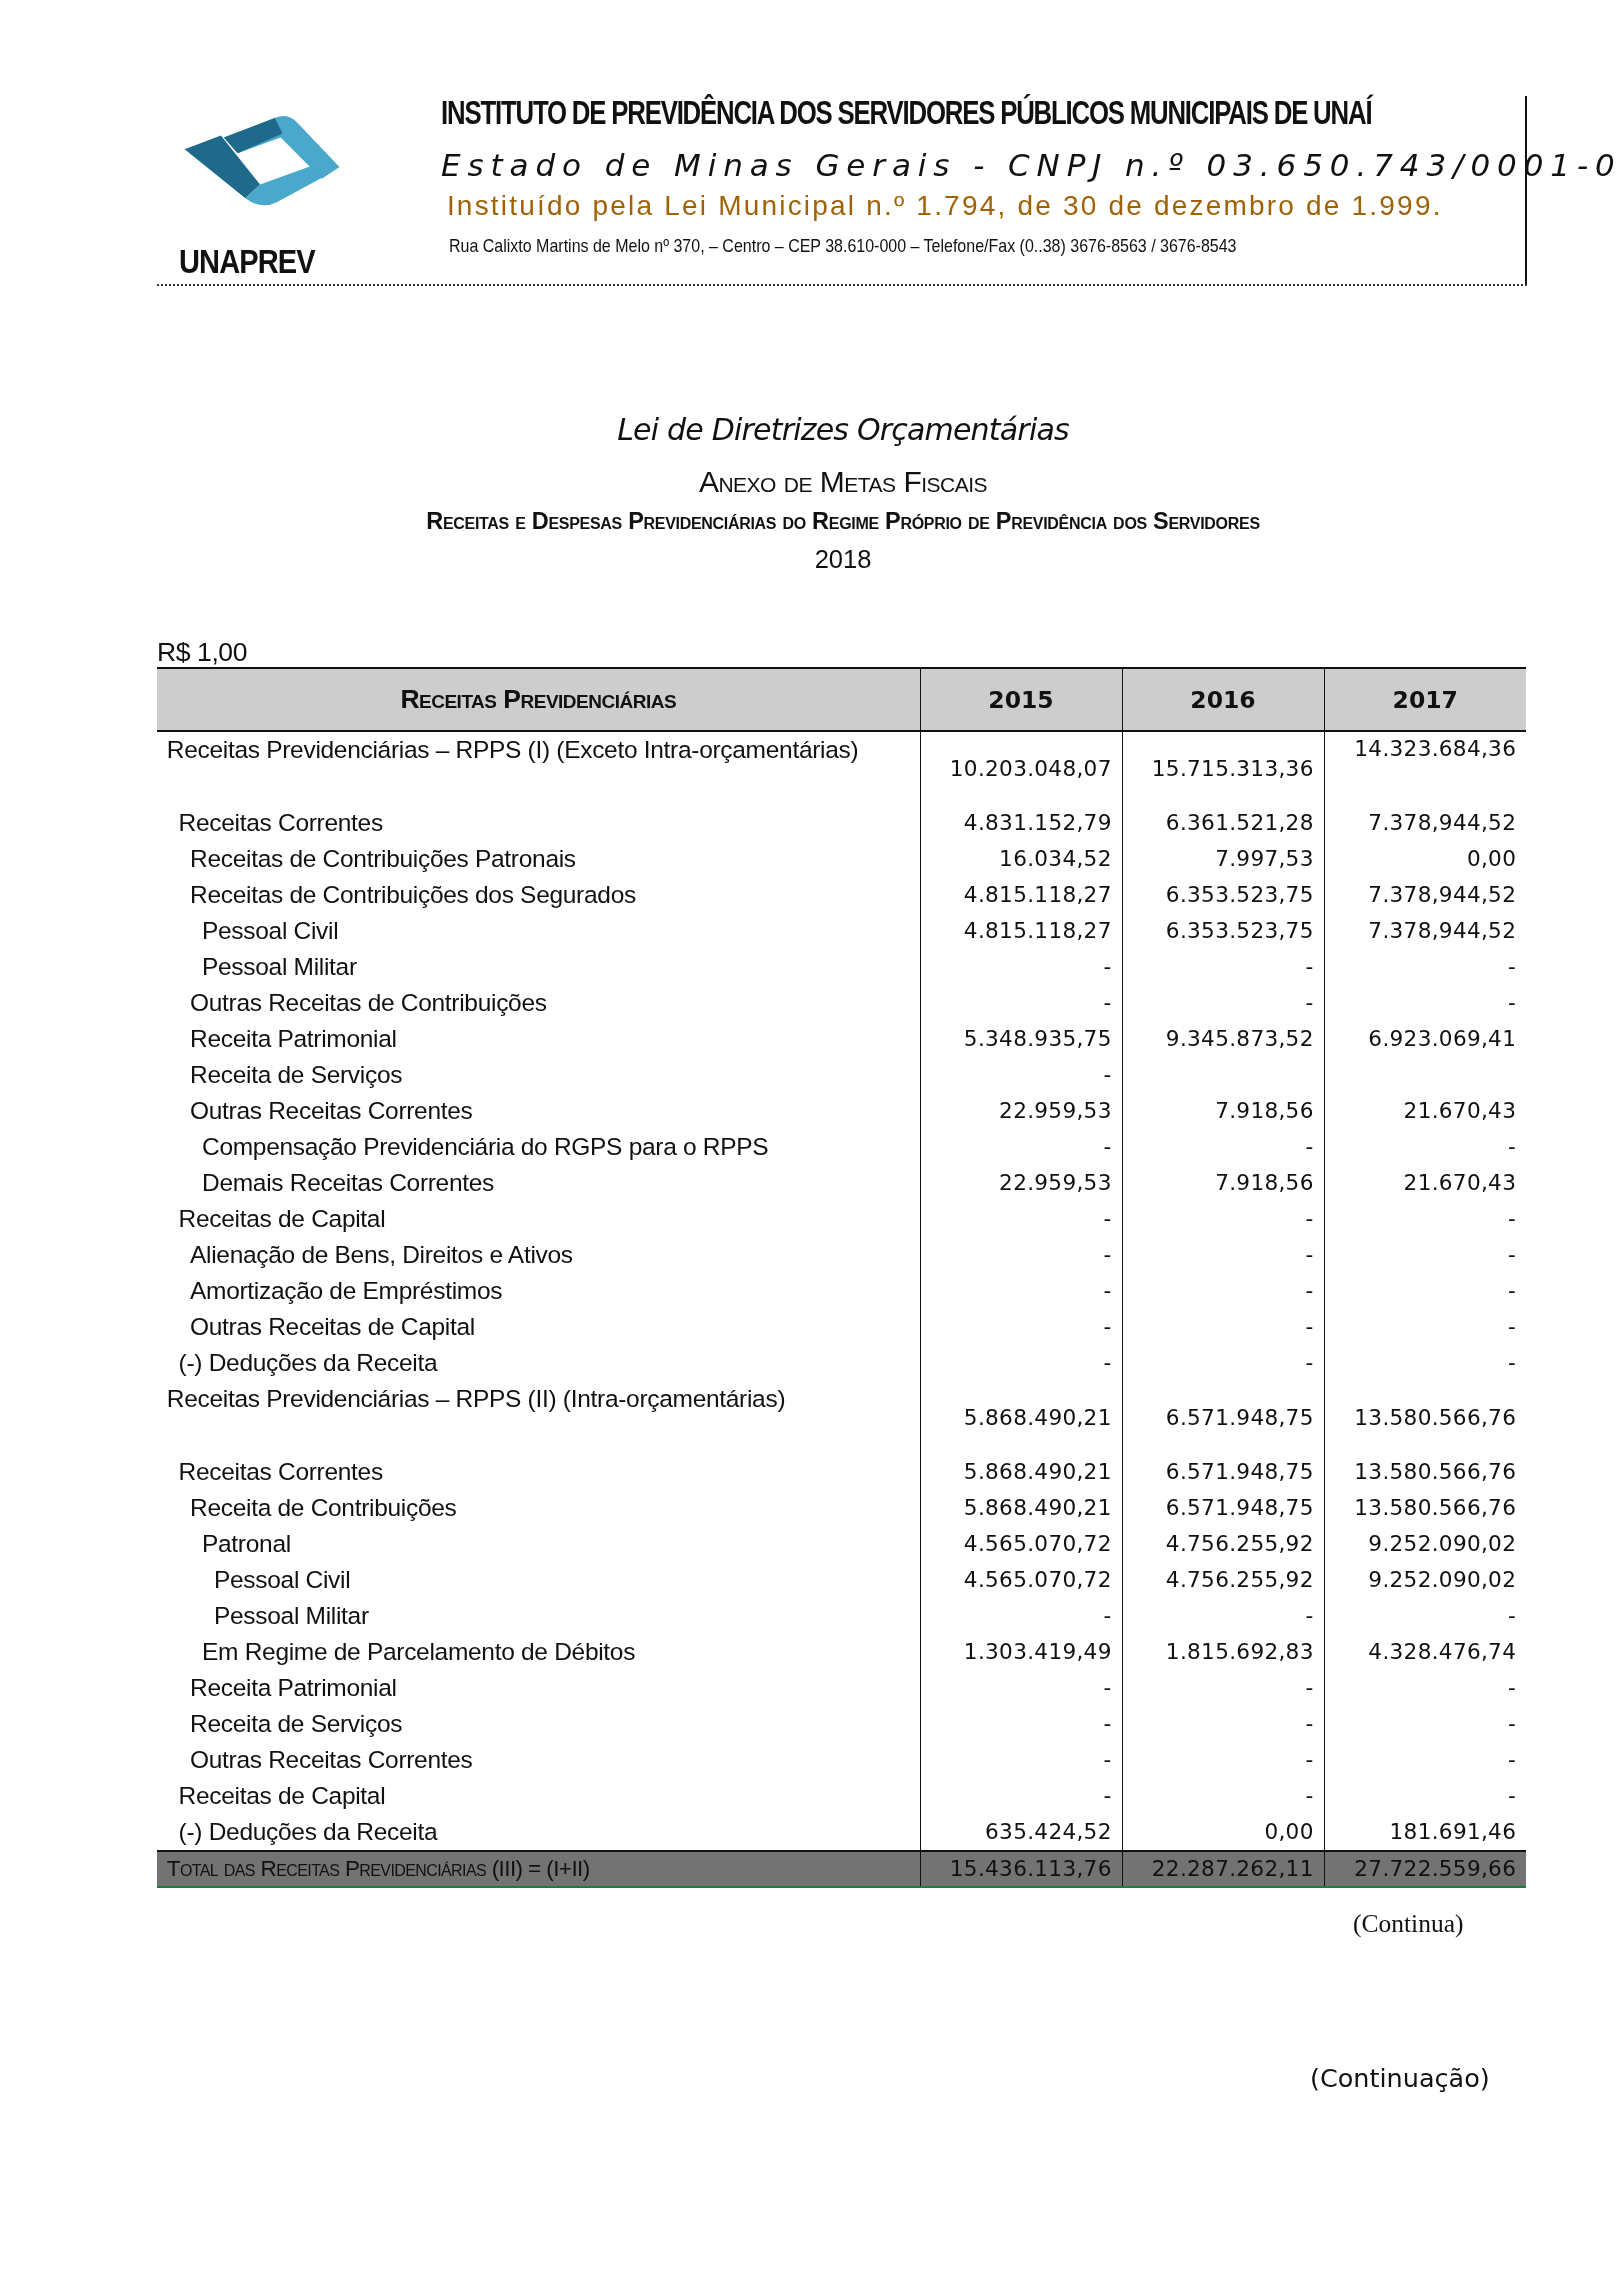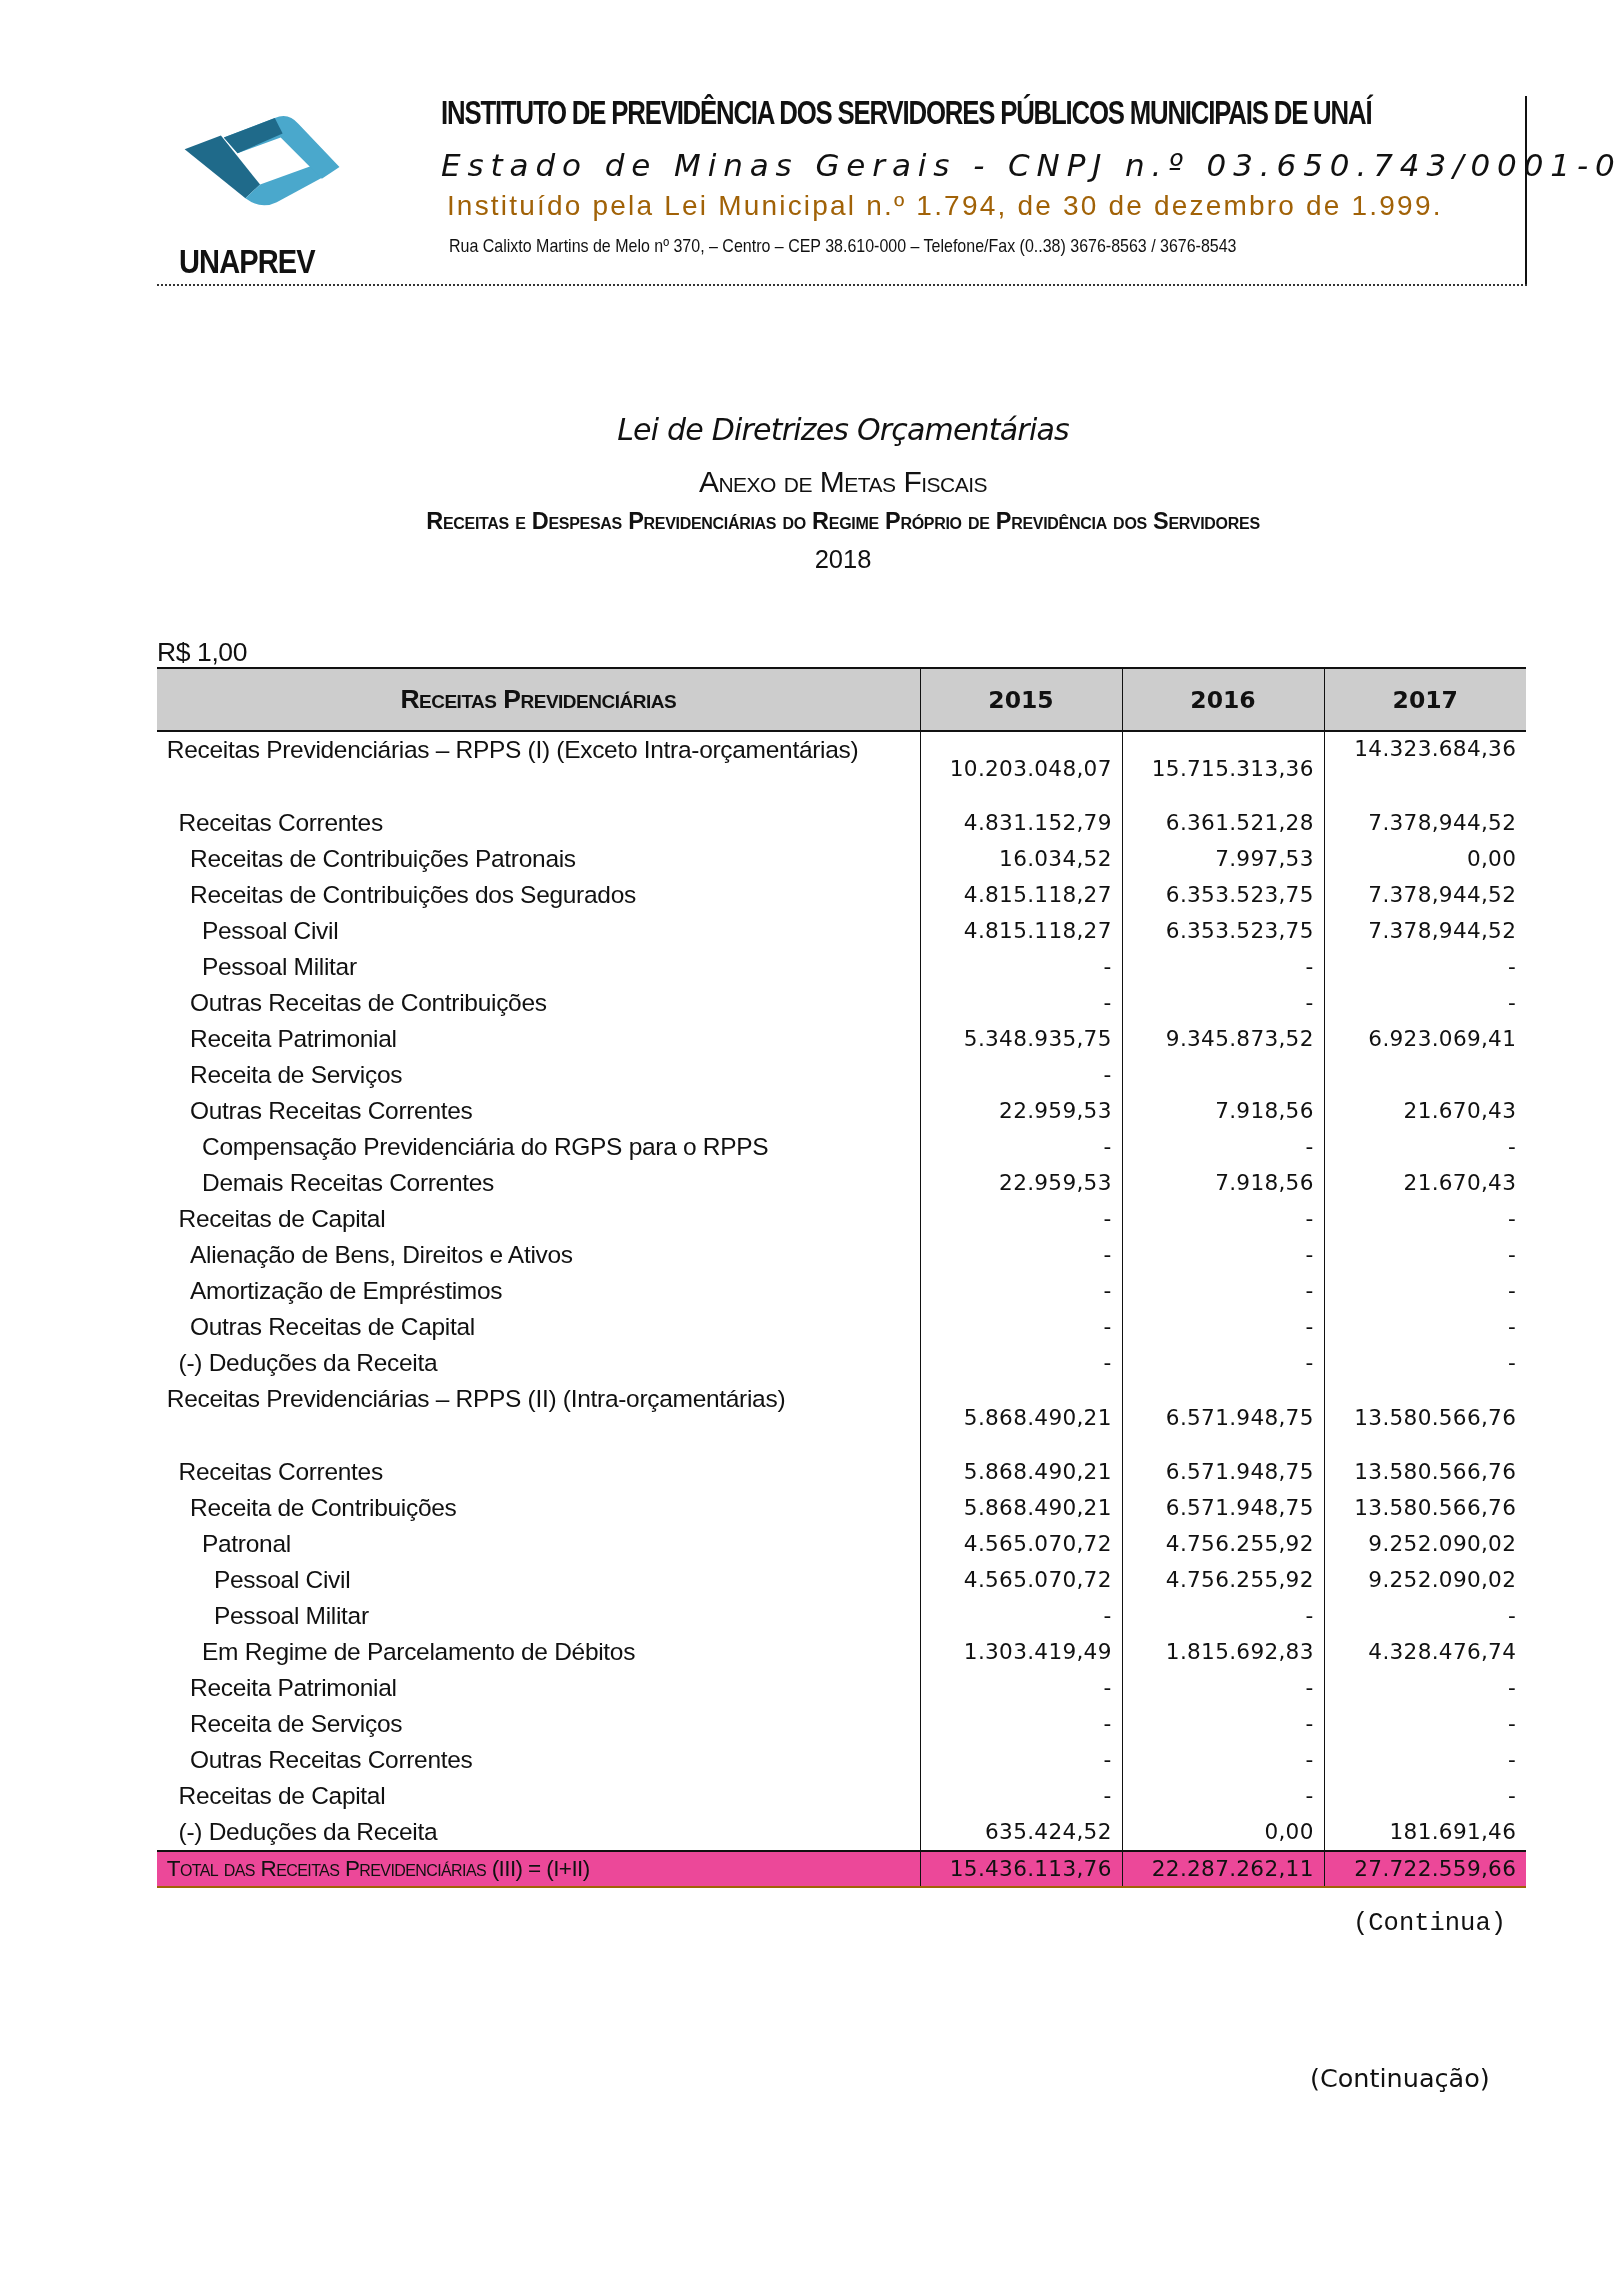--- a/index.html
+++ b/index.html
@@ -79,26 +79,26 @@
     .tbl td.lbl { padding-left: 9.8px; font-family: "Liberation Sans", sans-serif; font-size: 24.5px; letter-spacing: -0.3px; }
     .tbl td.num { text-align: right; font-size: 21.6px; letter-spacing: 0.3px; }
     .tbl tr.two-line td.lbl { line-height: 36px; height: 73px; white-space: normal; vertical-align: top; }
     .tbl tr.two-line td.num { vertical-align: middle; }
     .tbl tr.two-line td.num.top { vertical-align: top; line-height: 33px; }
     .ind1 { padding-left: 21.6px !important; }
     .ind2 { padding-left: 33px !important; }
     .ind3 { padding-left: 45px !important; }
     .ind4 { padding-left: 57px !important; }
     .tbl tr.total td {
-      background: #ec4899; border-top: 2px solid #111; border-bottom: 2px solid #a16207;
+      background: #737373; border-top: 2px solid #111; border-bottom: 2px solid #15803d;
       height: 34px; line-height: 34px; vertical-align: middle;
     }
     .tbl tr.total td.lbl { font-variant: small-caps; font-size: 22.5px; letter-spacing: -0.6px; }
 
-    .continua { position: absolute; left: 1353px; top: 1909px; font-size: 25.5px; font-family: Liberation Mono, monospace; }
+    .continua { position: absolute; left: 1353px; top: 1909px; font-size: 25.5px; font-family: Liberation Serif, serif; }
     .continuacao { position: absolute; left: 1310px; top: 2063px; font-size: 25.5px; font-family: "DejaVu Sans", sans-serif; }
   </style>
 </head>
 <body>
 
 <div class="letterhead">
   <svg class="logo" viewBox="0 0 200 110">
 
     <path d="M18 42 L55 28 L95 78 L80 92 Z" fill="#1f6a8a"></path>
     <path d="M80 92 L95 78 L150 58 L160 70 L112 96 Q96 104 80 92 Z" fill="#4aa8cc"></path>

